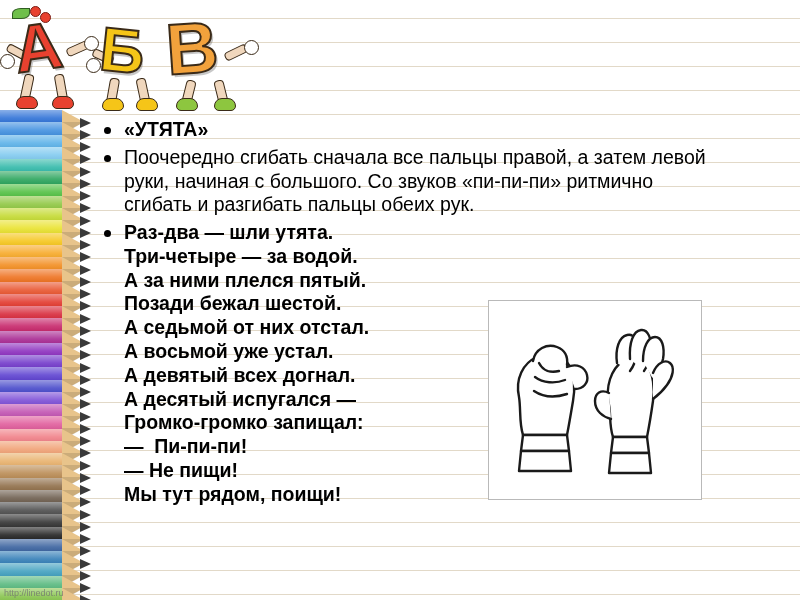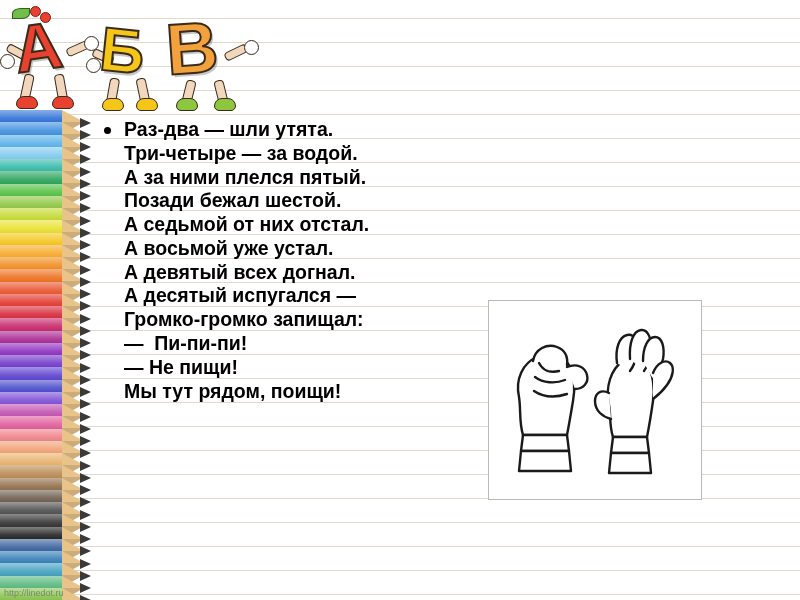--- a/index.html
+++ b/index.html
@@ -554,20 +554,26 @@
         <div class="body" style="background:#86c44b"></div>
         <div class="shade"></div>
         <div class="wood"></div>
         <div class="woodshade"></div>
         <div class="tip"></div>
       </div>
     </div>
 
   <div class="content">
     <ul class="bullets">
+      <li class="b1">
+        <span>«УТЯТА»</span>
+      </li>
+      <li class="b2">
+        <span>Поочередно сгибать сначала все пальцы правой, а затем левой руки, начиная с большого. Со звуков «пи-пи-пи» ритмично сгибать и разгибать пальцы обеих рук.</span>
+      </li>
       <li class="b3">
         <span class="poem-lines" id="poem-lines"><span class="poem-line">Раз-два — шли утята.</span><span class="poem-line">Три-четыре — за водой.</span><span class="poem-line">А за ними плелся пятый.</span><span class="poem-line">Позади бежал шестой.</span><span class="poem-line">А седьмой от них отстал.</span><span class="poem-line">А восьмой уже устал.</span><span class="poem-line">А девятый всех догнал.</span><span class="poem-line">А десятый испугался —</span><span class="poem-line">Громко-громко запищал:</span><span class="poem-line">—  Пи-пи-пи!</span><span class="poem-line">— Не пищи!</span><span class="poem-line">Мы тут рядом, поищи!</span></span>
       </li>
     </ul>
   </div>
 
   <div class="hands-figure">
     <svg width="210" height="196" viewBox="0 0 210 196">
       <g fill="#ffffff" stroke="#1a1a1a" stroke-width="2.4" stroke-linecap="round" stroke-linejoin="round">
 

